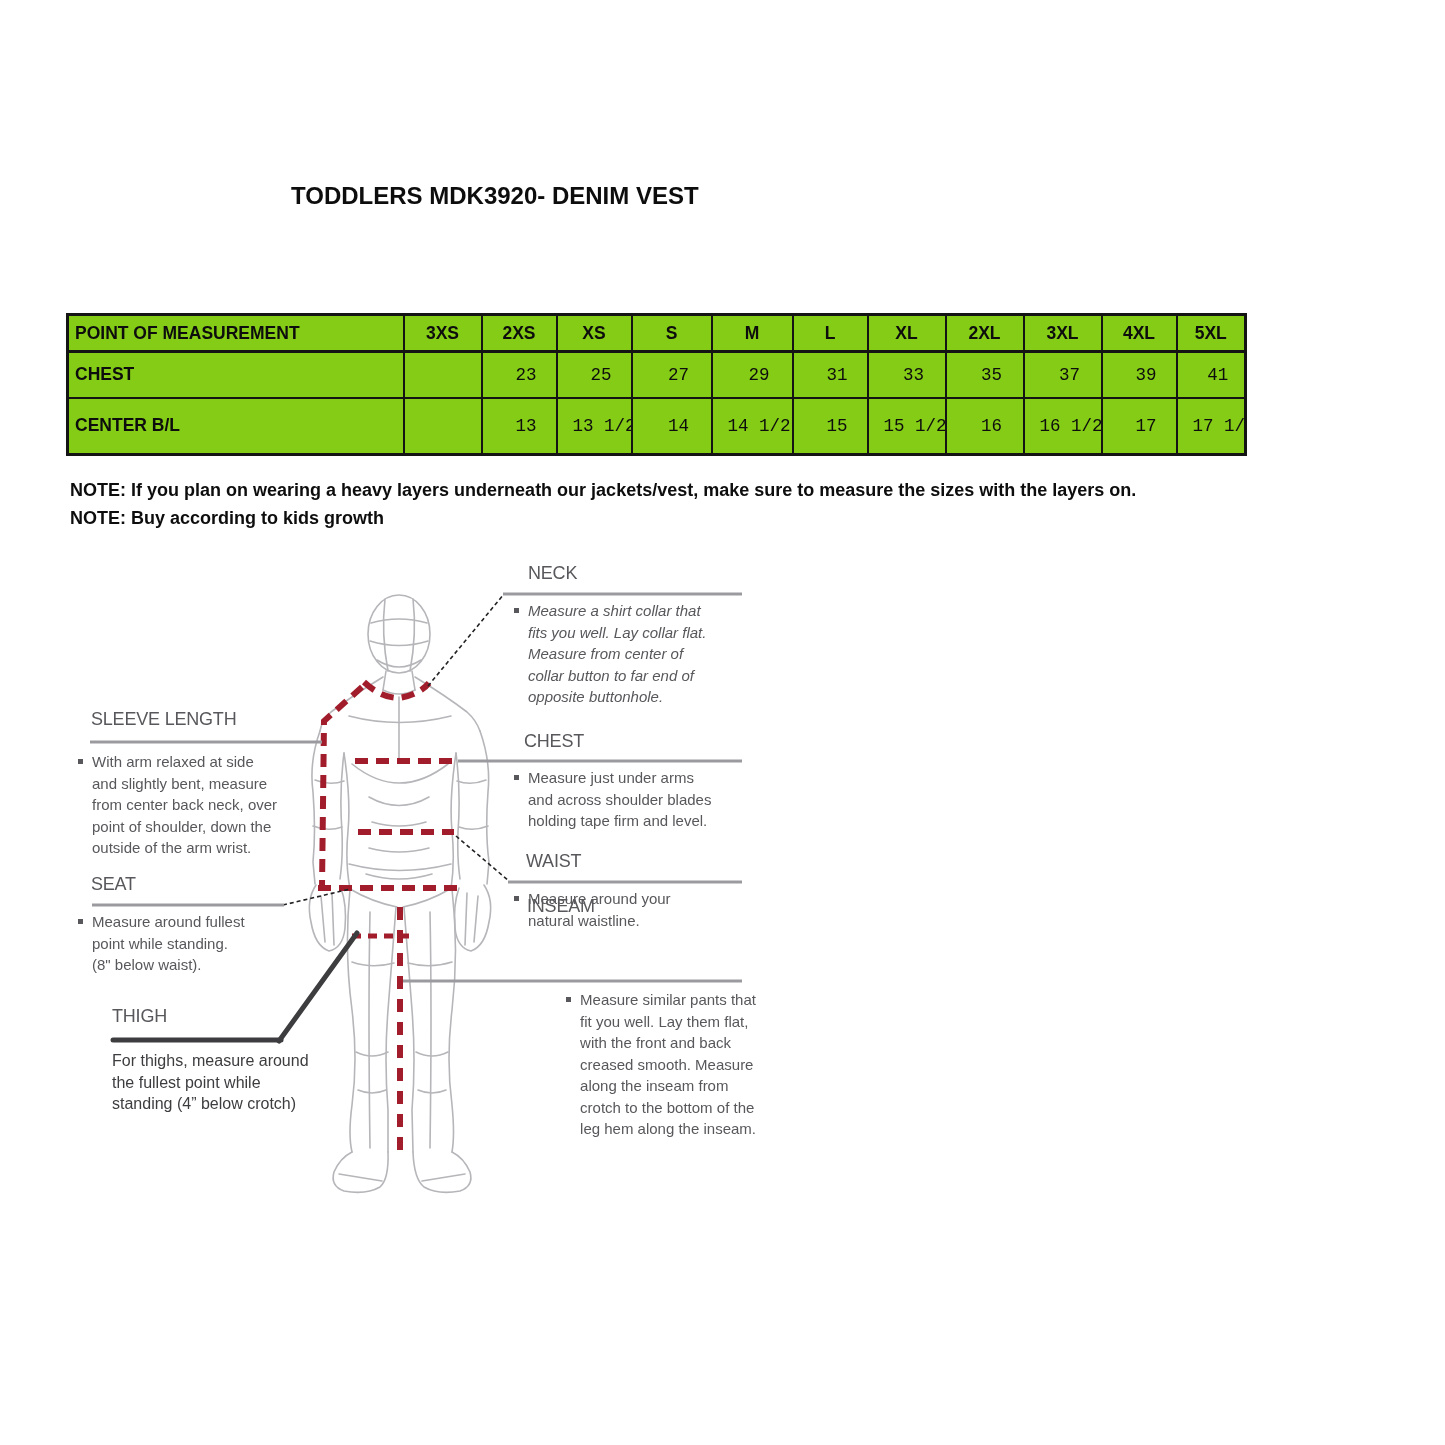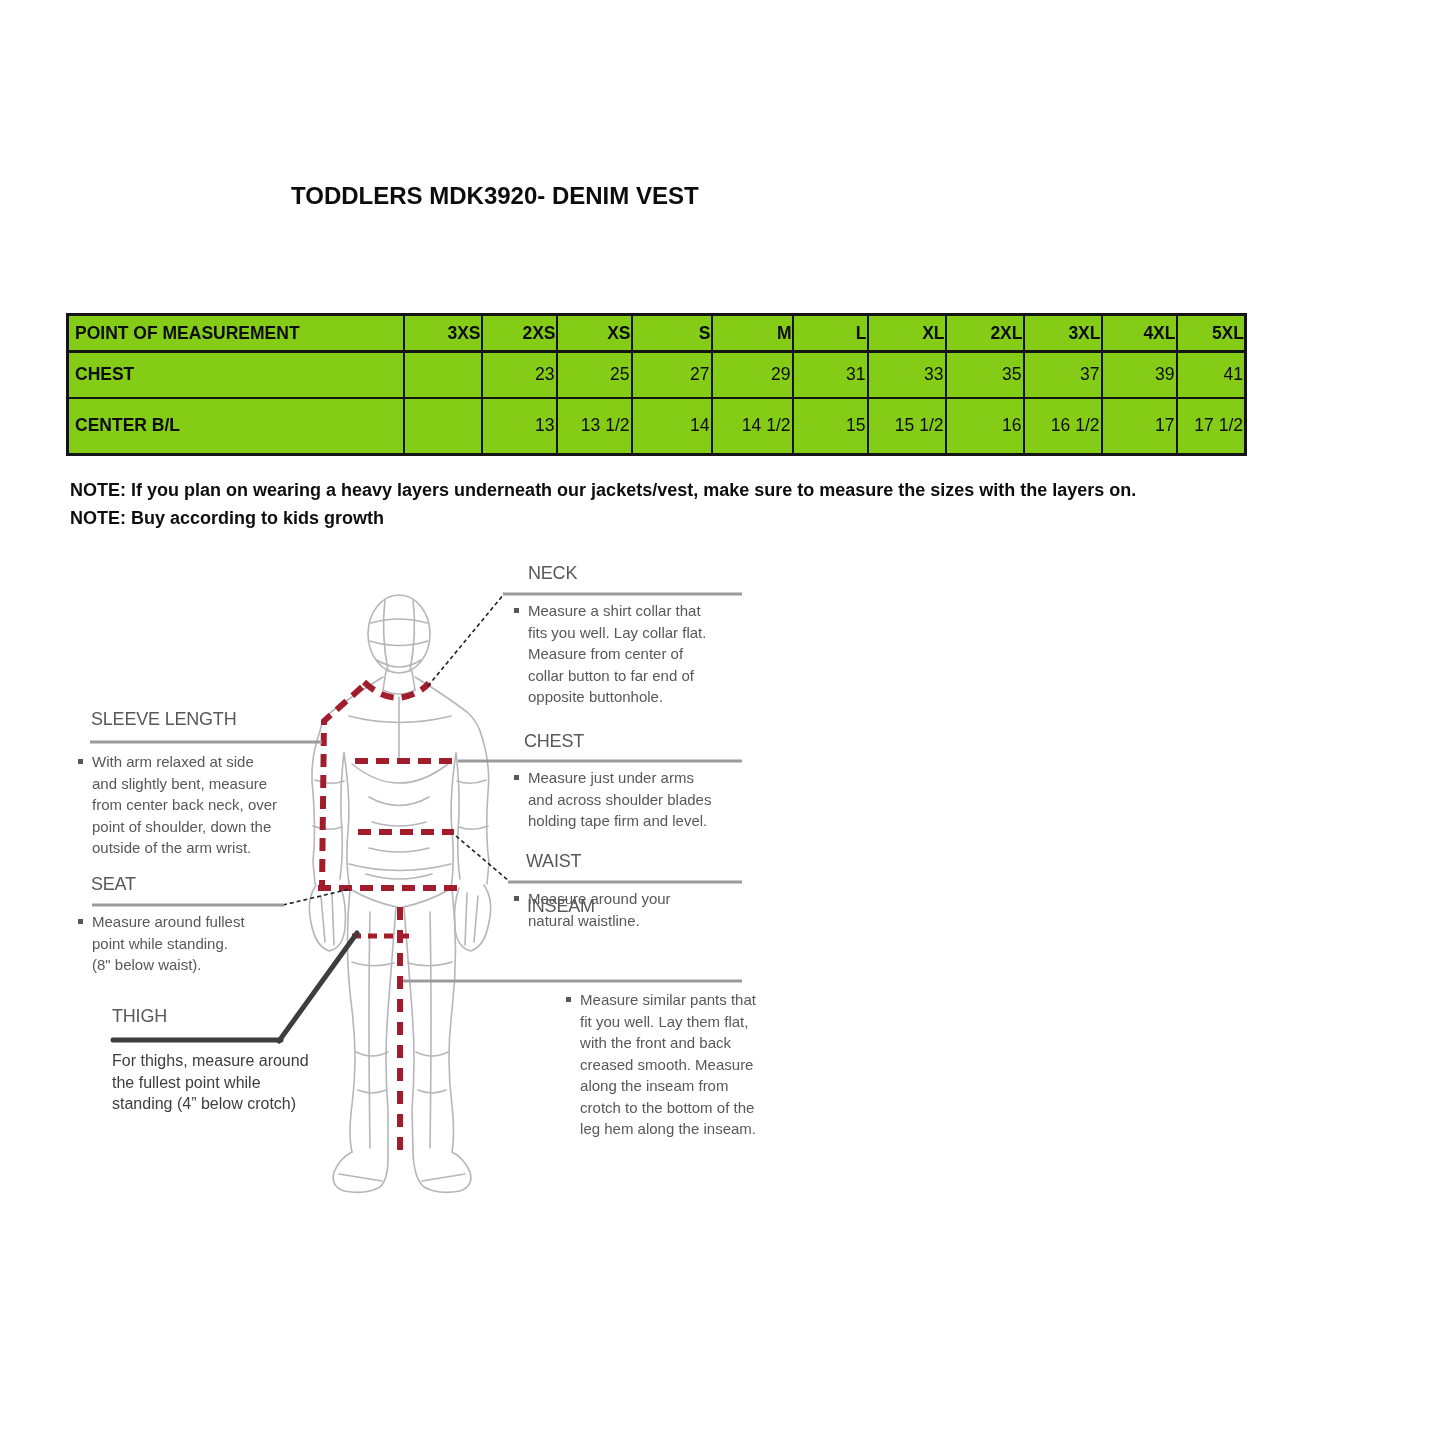--- a/index.html
+++ b/index.html
@@ -15,44 +15,44 @@
   .size-table{
     position:absolute;left:66px;top:313px;width:1178px;
     border-collapse:collapse;table-layout:fixed;background:#84cc16;
     border:3px solid #141414;
   }
   .size-table th,.size-table td{
     border:2px solid #141414;font-size:17.5px;vertical-align:middle;
     overflow:hidden;white-space:nowrap;
   }
   .size-table thead th{
-    font-weight:bold;text-align:right;height:34px;border-bottom:3px solid #141414;padding:0;
+    font-weight:bold;text-align:center;height:34px;border-bottom:3px solid #141414;padding:0;
   }
   .size-table thead th.pom{text-align:left;padding-left:6px;}
   .size-table tbody th.rowlabel{font-weight:bold;text-align:left;padding-left:6px;}
-  .size-table tbody td{font-weight:normal;text-align:right;padding-left:15px;}
+  .size-table tbody td{font-weight:normal;text-align:center;padding-left:15px;font-family:Liberation Mono, monospace;}
   .size-table tbody tr:first-child{height:46px;}
   .size-table tbody tr:last-child{height:57px;}
   
   .note{position:absolute;left:70px;font-size:18px;font-weight:bold;white-space:nowrap;}
   .n1{top:480px;}
   .n2{top:508px;}
   
   .diagram-svg{position:absolute;left:0;top:0;width:1445px;height:1445px;}
   .sec-h{
     position:absolute;font-size:18px;letter-spacing:-0.2px;
     color:var(--c-label,#58585c);white-space:nowrap;
   }
   .sec-b{
     position:absolute;display:flex;gap:9px;align-items:flex-start;
     font-size:15px;line-height:21.5px;color:var(--c-label,#58585c);
   }
   .sec-b .btext{white-space:pre-line;}
   .bullet{flex:0 0 auto;width:5px;height:5px;background:var(--c-label,#58585c);margin-top:8px;}
-  .neck-h{left:528px;top:563px;}   .neck-b{left:514px;top:600px;width:236px;}
+  .neck-h{left:528px;top:563px;}   .neck-b{left:514px;top:600px;width:236px;font-style:italic;}
   .chest-h{left:524px;top:731px;}  .chest-b{left:514px;top:767px;width:236px;}
   .waist-h{left:526px;top:851px;}  .waist-b{left:514px;top:888px;width:236px;}
   .inseam-h{left:527px;top:896px;} .inseam-b{left:514px;top:989px;width:242px;justify-content:flex-end;}
   .sleeve-h{left:91px;top:709px;}  .sleeve-b{left:78px;top:751px;width:248px;}
   .seat-h{left:91px;top:874px;}    .seat-b{left:78px;top:911px;width:232px;}
   .thigh-h{left:112px;top:1006px;}
   .thigh-b{
     position:absolute;left:112px;top:1050px;width:242px;
     font-size:16px;line-height:21.5px;color:var(--c-dark,#3d3d40);white-space:pre-line;
   }

